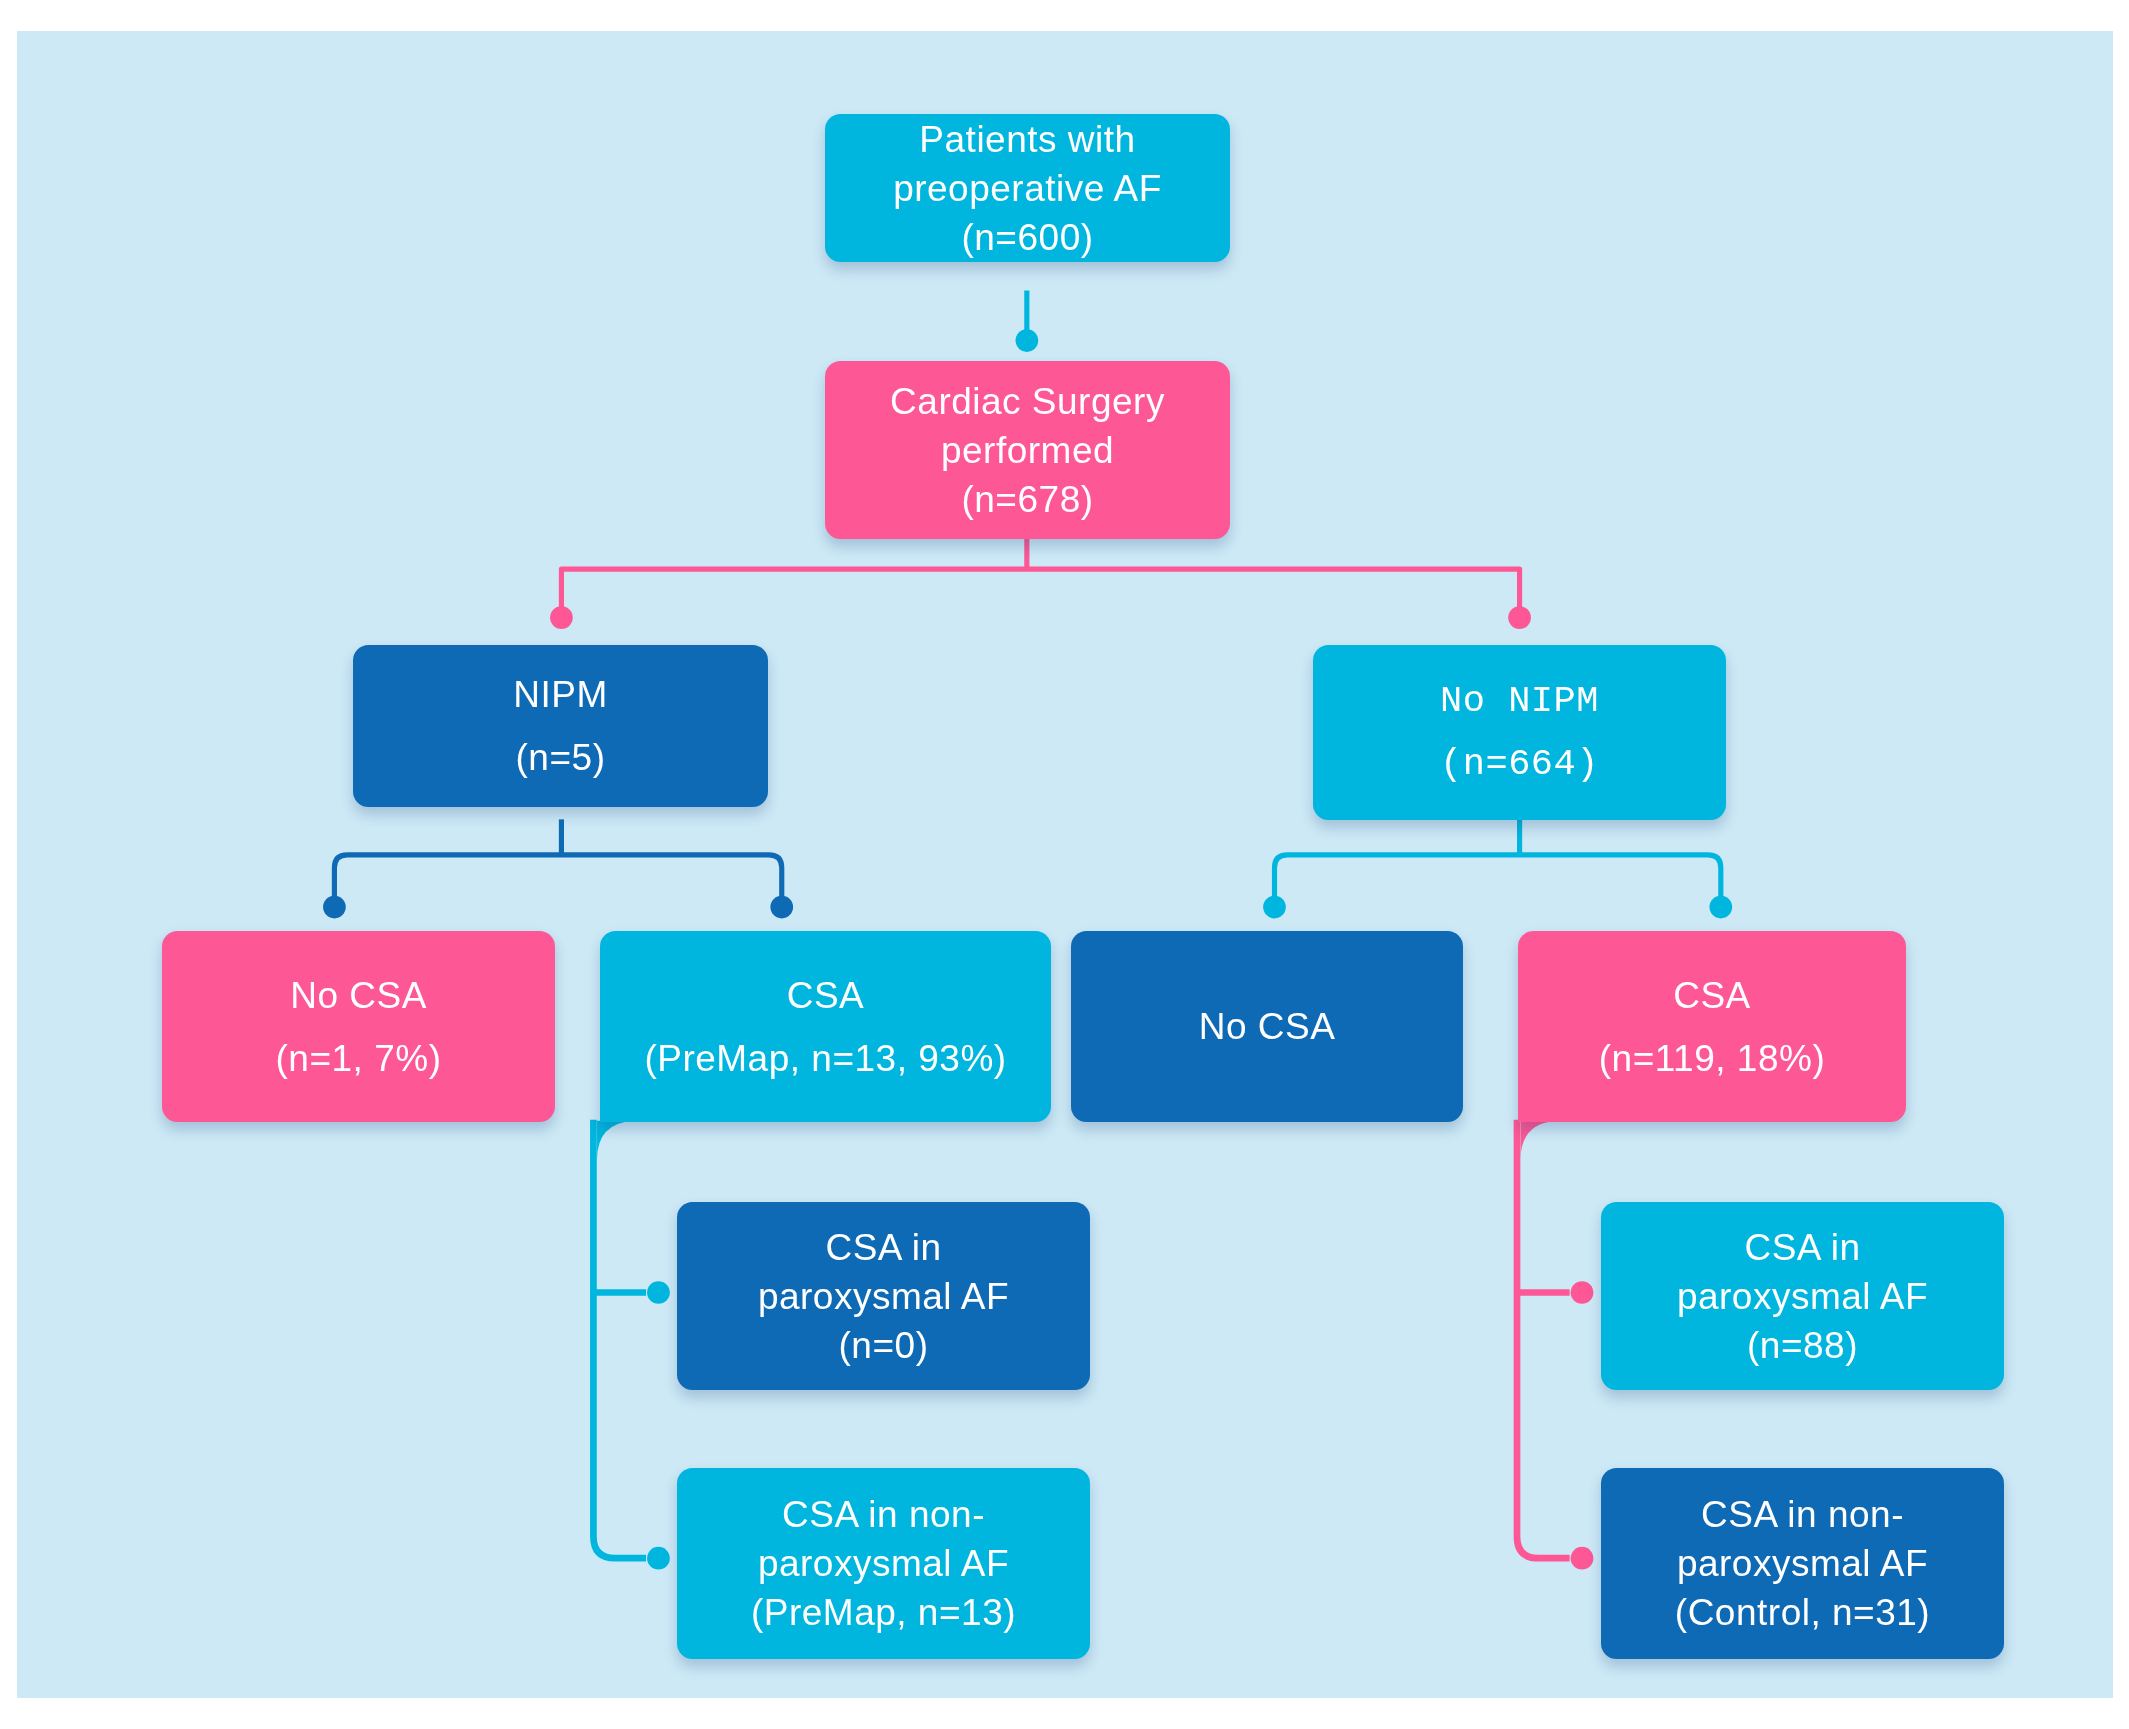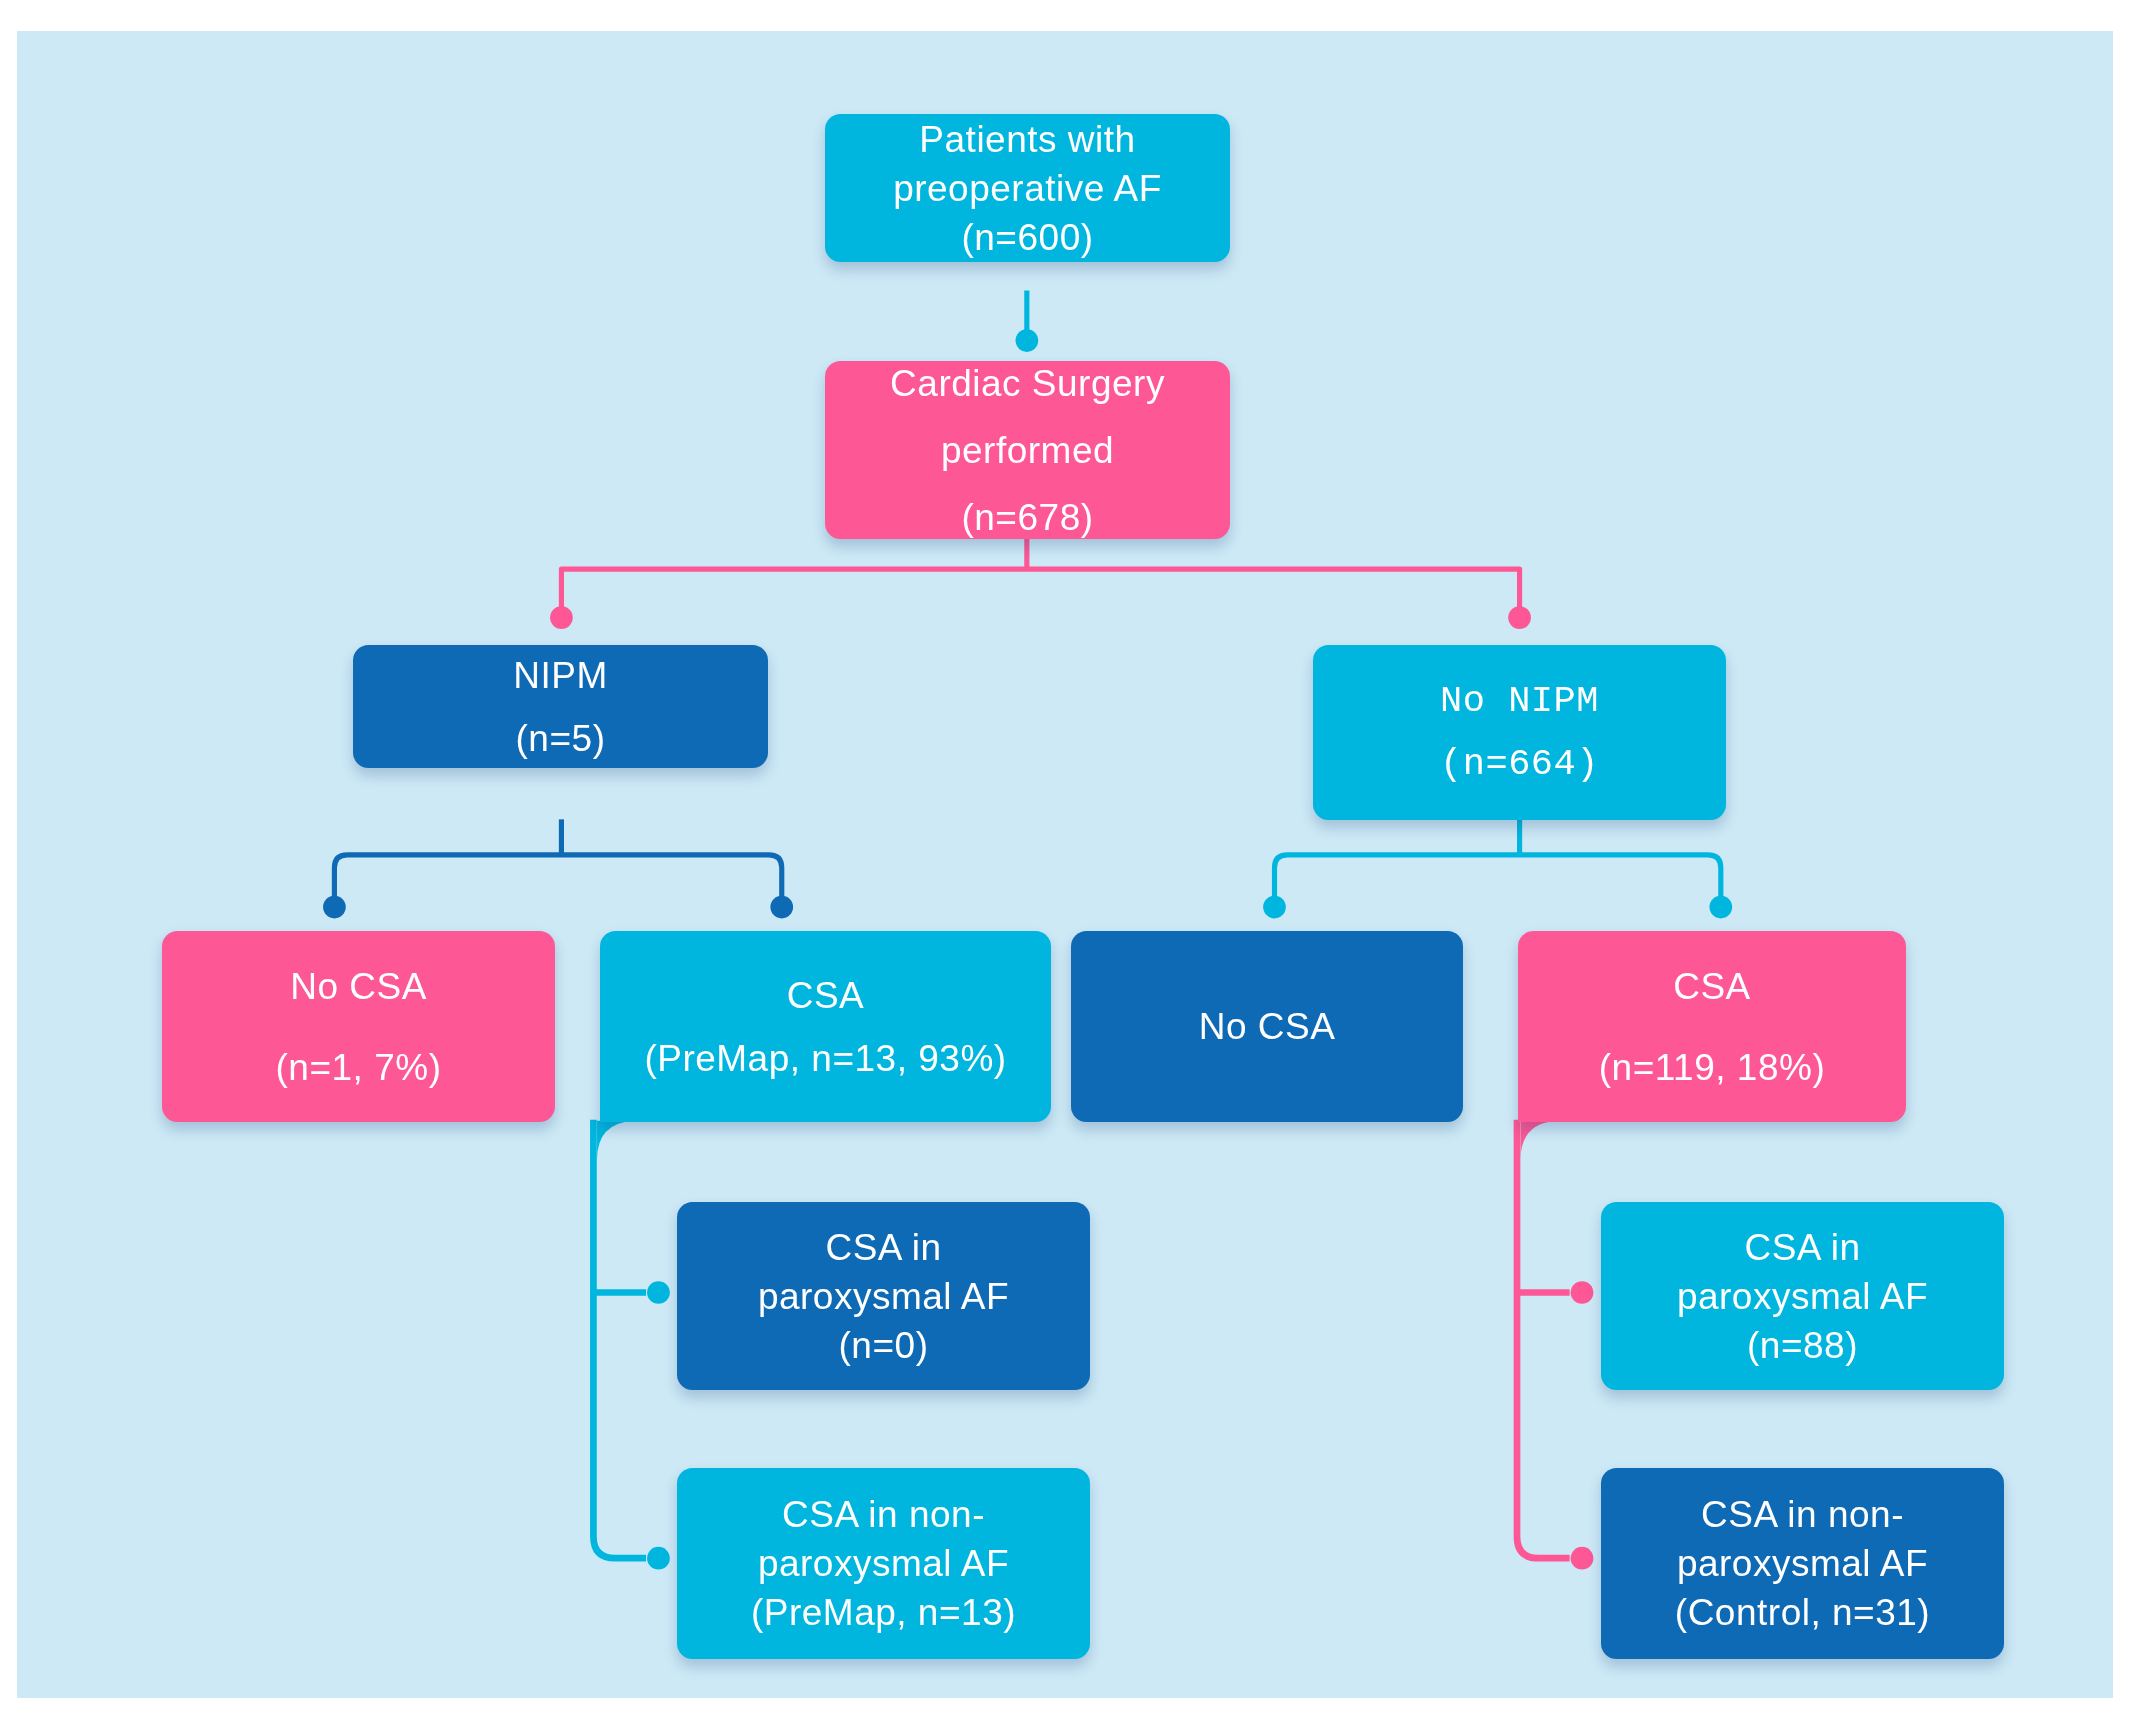--- a/index.html
+++ b/index.html
@@ -16,21 +16,21 @@
   .f-blue{fill:var(--dark-blue);}
   .wire{fill:none;stroke-width:10;stroke-linejoin:round;stroke-linecap:butt;}
   .tail{fill:none;stroke-width:13;stroke-linejoin:round;stroke-linecap:butt;}
   .node{position:absolute;display:flex;flex-direction:column;justify-content:center;
         text-align:center;color:var(--text,#ffffff);border-radius:15.5px;
         font-size:37px;line-height:49px;letter-spacing:0.5px;
         box-shadow:0 7.2px 12.4px rgba(20,60,120,0.22);}
   .node span{display:block;}
   .lh2{line-height:63px;}
   .cyan{background:var(--cyan);}
-  .pink{background:var(--pink);gap:18px;}
+  .pink{background:var(--pink);}
   .blue{background:var(--dark-blue);}
   .notch{border-bottom-left-radius:0;margin-left:13px;}
 </style>
 </head>
 <body>
 
 <div class="panel"></div>
 
 <svg class="wires" viewBox="0 0 4126 3351">
 
@@ -70,21 +70,21 @@
   <span>preoperative AF</span>
   <span>(n=600)</span>
 </div>
 
 <div class="node pink" style="left:825px;top:361px;width:405px;height:178px;">
   <span>Cardiac Surgery</span>
   <span>performed</span>
   <span>(n=678)</span>
 </div>
 
-<div class="node blue lh2" style="left:353px;top:645px;width:415px;height:123px;">
+<div class="node blue lh2" style="left:353px;top:645px;width:415px;height:162px;">
   <span>NIPM</span>
   <span>(n=5)</span>
 </div>
 
 <div class="node cyan lh2" style="left:1313px;top:645px;width:413px;height:175px;font-family:Liberation Mono, monospace;">
   <span>No NIPM</span>
   <span>(n=664)</span>
 </div>
 
 <div class="node pink lh2" style="left:162px;top:931px;width:393px;height:191px;">

